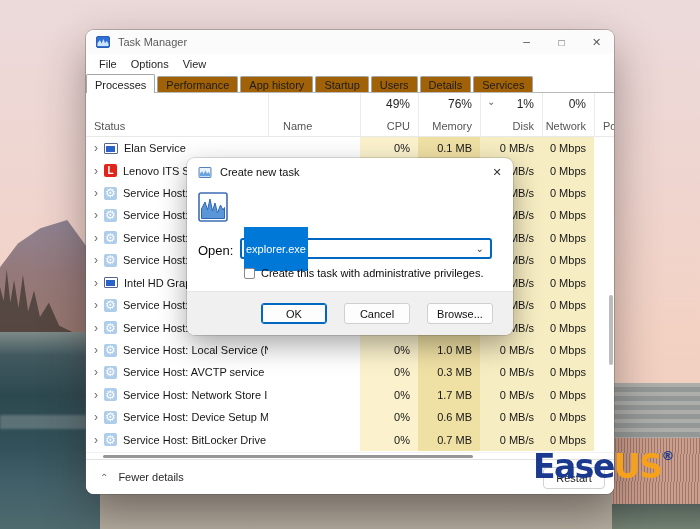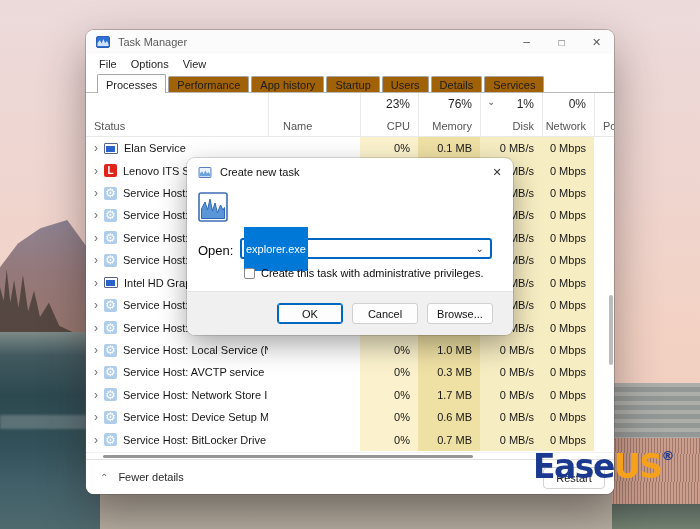--- a/index.html
+++ b/index.html
@@ -24,21 +24,21 @@
   .titlebar { height:24px; display:flex; align-items:center; padding-left:10px; background:#fbfbfb; flex:0 0 auto; }
   .app-icon { width:14px; height:12px; margin-right:8px; }
   .title-text { font-size:11px; color:#5b5b5b; }
   .win-controls { margin-left:auto; display:flex; height:100%; }
   .win-btn { width:35px; height:100%; display:flex; align-items:center; justify-content:center; color:#5a5a5a; }
   .glyph-min { font-size:12px; } .glyph-max { font-size:10px; } .glyph-close { font-size:11px; }
 
   .menubar { height:19px; display:flex; align-items:center; padding-left:6px; font-size:11px; color:#262626; flex:0 0 auto; }
   .menu-item { padding:0 7px; }
 
-  .tabbar { height:20px; display:flex; align-items:flex-end; padding-left:11px; border-bottom:1px solid #b9b9b9; background:#fff; flex:0 0 auto; }
+  .tabbar { height:20px; display:flex; align-items:flex-end; padding-left:0; border-bottom:1px solid #b9b9b9; background:#fff; flex:0 0 auto; }
   .tab { font-size:11px; color:#1c1c1c; background:#a16207; border:1px solid #a5a5a5; border-bottom:none; border-radius:2px 2px 0 0; padding:2px 8px 2px; margin-right:2px; height:16px; line-height:12px; position:relative; }
   .tab.active { background:#fff; height:19px; padding-top:4px; margin-bottom:-1px; z-index:2; }
 
   .thead { height:44px; display:grid; grid-template-columns:182px 92px 58px 62px 62px 52px 1fr; border-bottom:1px solid #e9e9e9; flex:0 0 auto; }
   .hcell { position:relative; display:flex; flex-direction:column; justify-content:space-between; padding:4px 8px 4px 0; text-align:right; }
   .hcell + .hcell { border-left:1px solid #ebebeb; }
   .hcell .pct { font-size:12px; color:#1f1f1f; }
   .hcell .lbl { font-size:11px; color:#555; }
   .hcell.left { text-align:left; justify-content:flex-end; padding-left:14px; }
   .hcell.left2 { text-align:left; justify-content:flex-end; padding-left:8px; }
@@ -77,21 +77,21 @@
   .dlg-body { position:relative; height:105px; flex:0 0 auto; }
   .dlg-icon { position:absolute; left:11px; top:6px; width:30px; height:30px; }
   .dlg-desc { position:absolute; left:53px; top:8px; width:264px; font-size:11px; letter-spacing:-0.45px; line-height:14px; color:#0c0c0c; }
   .open-label { position:absolute; left:11px; top:57px; font-size:13px; color:#0c0c0c; }
   .combo { position:absolute; left:53px; top:52px; width:252px; height:21px; border:2px solid #0067c0; border-radius:3px; background:#fff; display:flex; align-items:center; padding:0 6px 0 2px; }
   .combo-sel { background:#0078d7; color:#fff; font-size:11px; padding:16px 2px; }
   .combo-chev { margin-left:auto; color:#444; font-size:10px; }
   .chk-row { position:absolute; left:57px; top:81px; display:flex; align-items:center; gap:6px; }
   .chk-box { width:11px; height:11px; border:1px solid #8a8a8a; border-radius:2px; background:#fff; flex:0 0 auto; }
   .chk-label { font-size:11px; color:#0c0c0c; }
-  .dlg-footer { height:44px; background:#f0f0f0; border-top:1px solid #e4e4e4; display:flex; align-items:center; justify-content:flex-end; gap:9px; padding-right:20px; flex:1 0 auto; }
+  .dlg-footer { height:44px; background:#f0f0f0; border-top:1px solid #e4e4e4; display:flex; align-items:center; justify-content:flex-end; gap:17px; padding-right:20px; flex:1 0 auto; }
   .dlg-btn { width:66px; height:21px; background:#fdfdfd; border:1px solid #d0d0d0; border-radius:3px; font-size:11px; color:#111; display:flex; align-items:center; justify-content:center; }
   .dlg-btn.primary { border:1px solid #0067c0; box-shadow:inset 0 0 0 1px #0067c0; }
 
   
   .easeus { position:absolute; left:533px; top:447px; z-index:20; font-family:"DejaVu Sans", sans-serif; font-weight:bold; font-size:33px; letter-spacing:-1.5px; white-space:nowrap; }
   .eu-blue { color:#1b3a8f; }
   .eu-orange { color:#f6a11c; }
   .eu-reg { color:#1b3a8f; font-size:13px; vertical-align:18px; letter-spacing:0; }
 </style>
 </head>
@@ -138,21 +138,21 @@
   </div>
 
   <div class="thead">
     <div class="hcell left2">
       <span class="lbl">Status</span>
     </div>
     <div class="hcell left">
       <span class="lbl">Name</span>
     </div>
     <div class="hcell">
-      <span class="pct">23%</span>
+      <span class="pct">49%</span>
       <span class="lbl">CPU</span>
     </div>
     <div class="hcell">
       <span class="pct">76%</span>
       <span class="lbl">Memory</span>
     </div>
     <div class="hcell">
       <span class="sort-chev">⌄</span>
       <span class="pct">1%</span>
       <span class="lbl">Disk</span>

